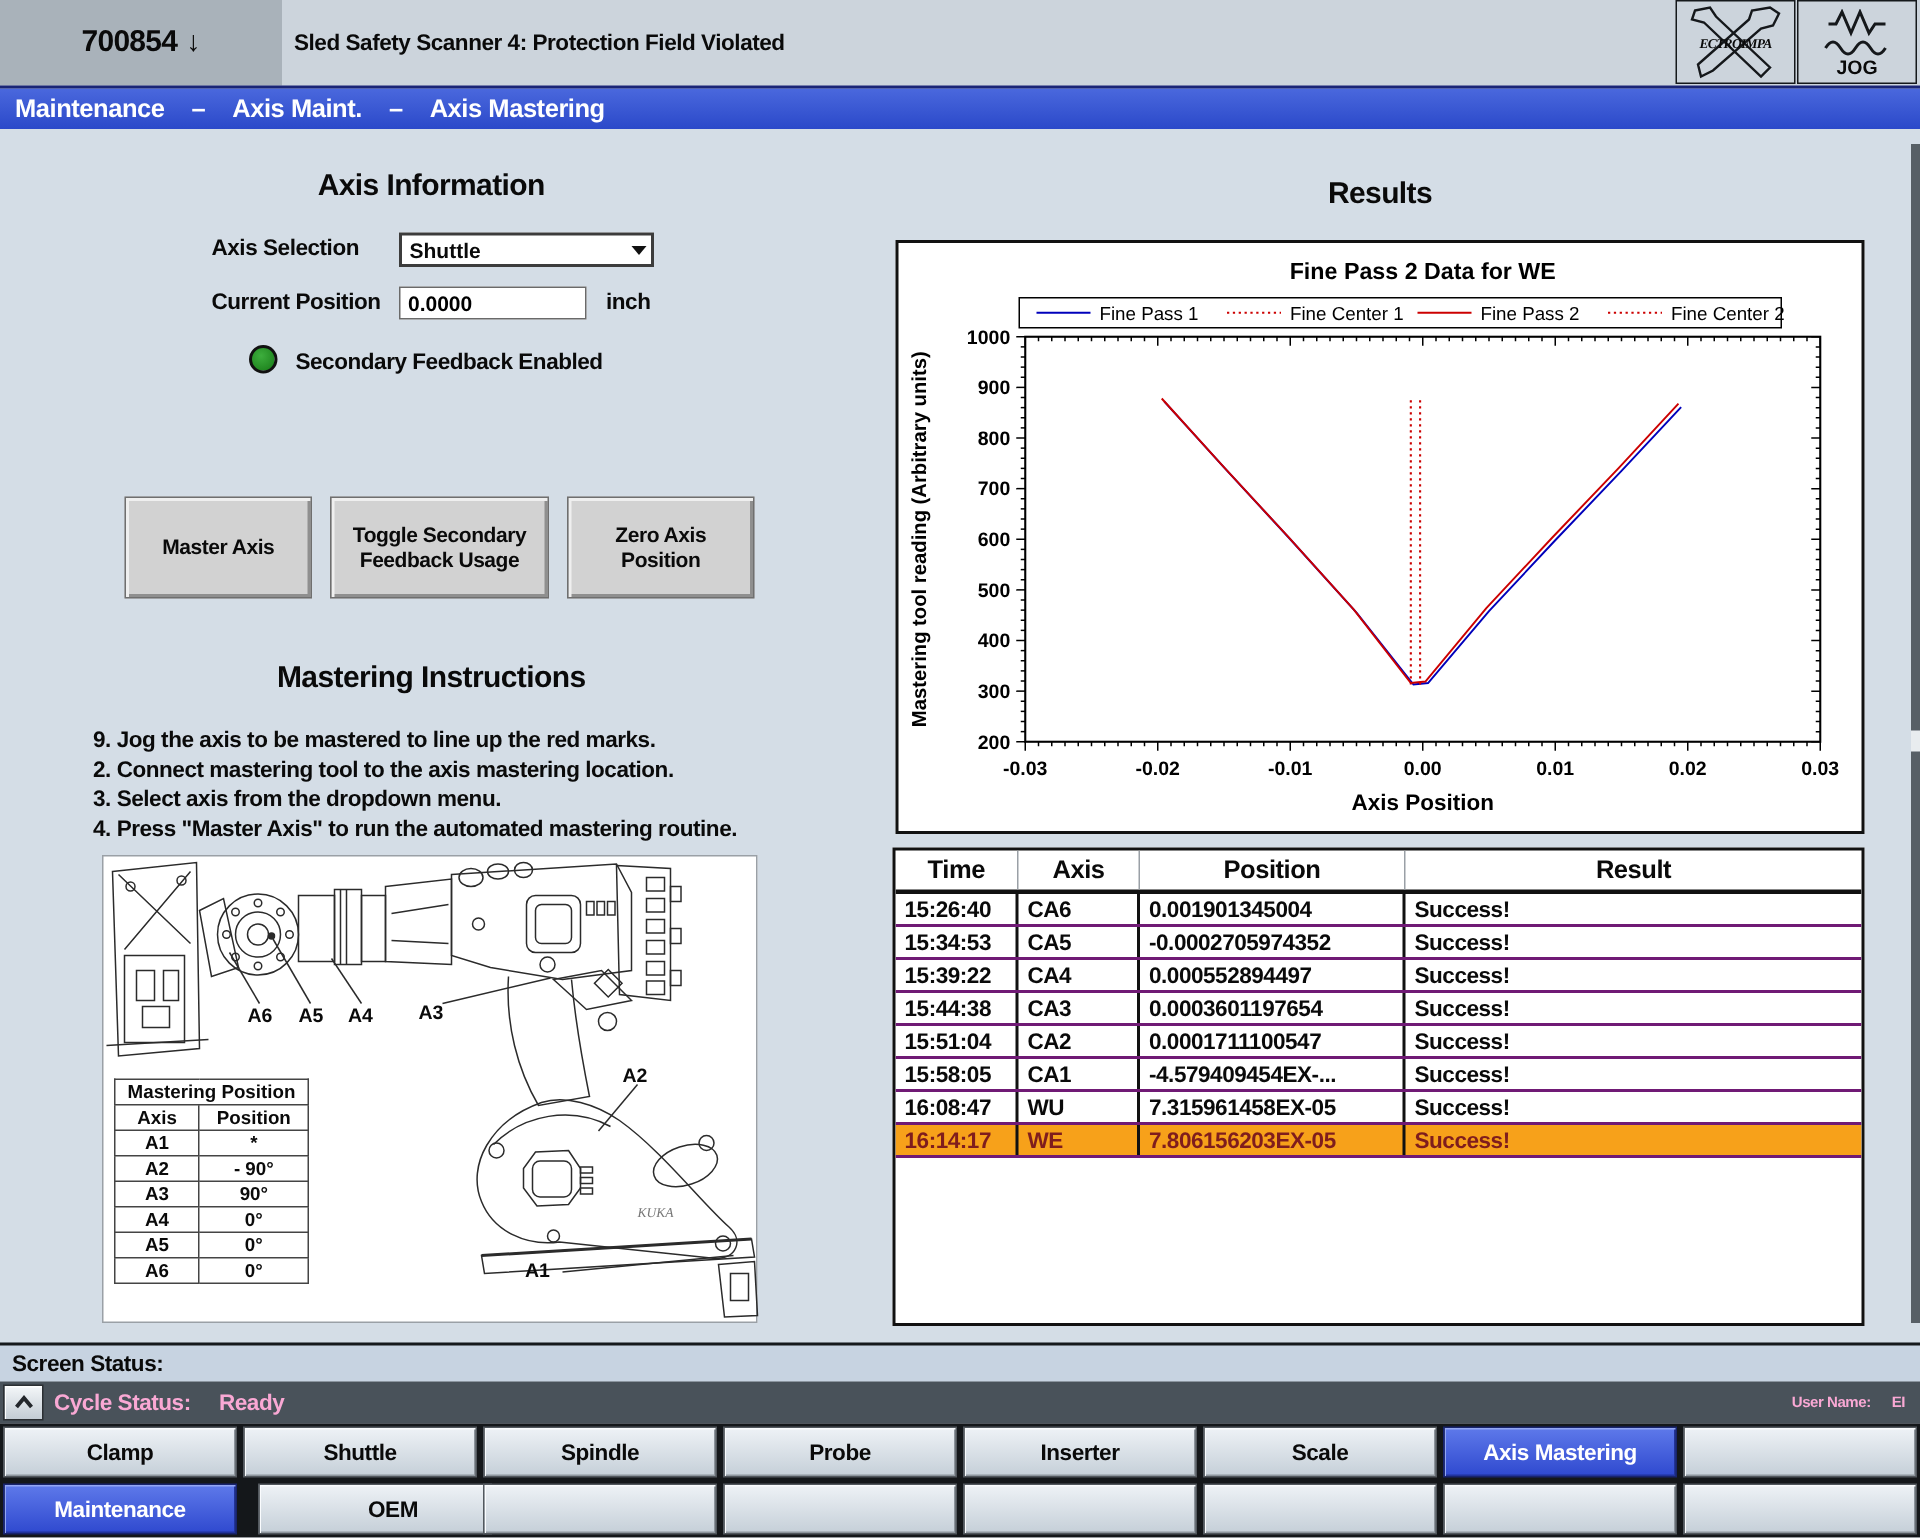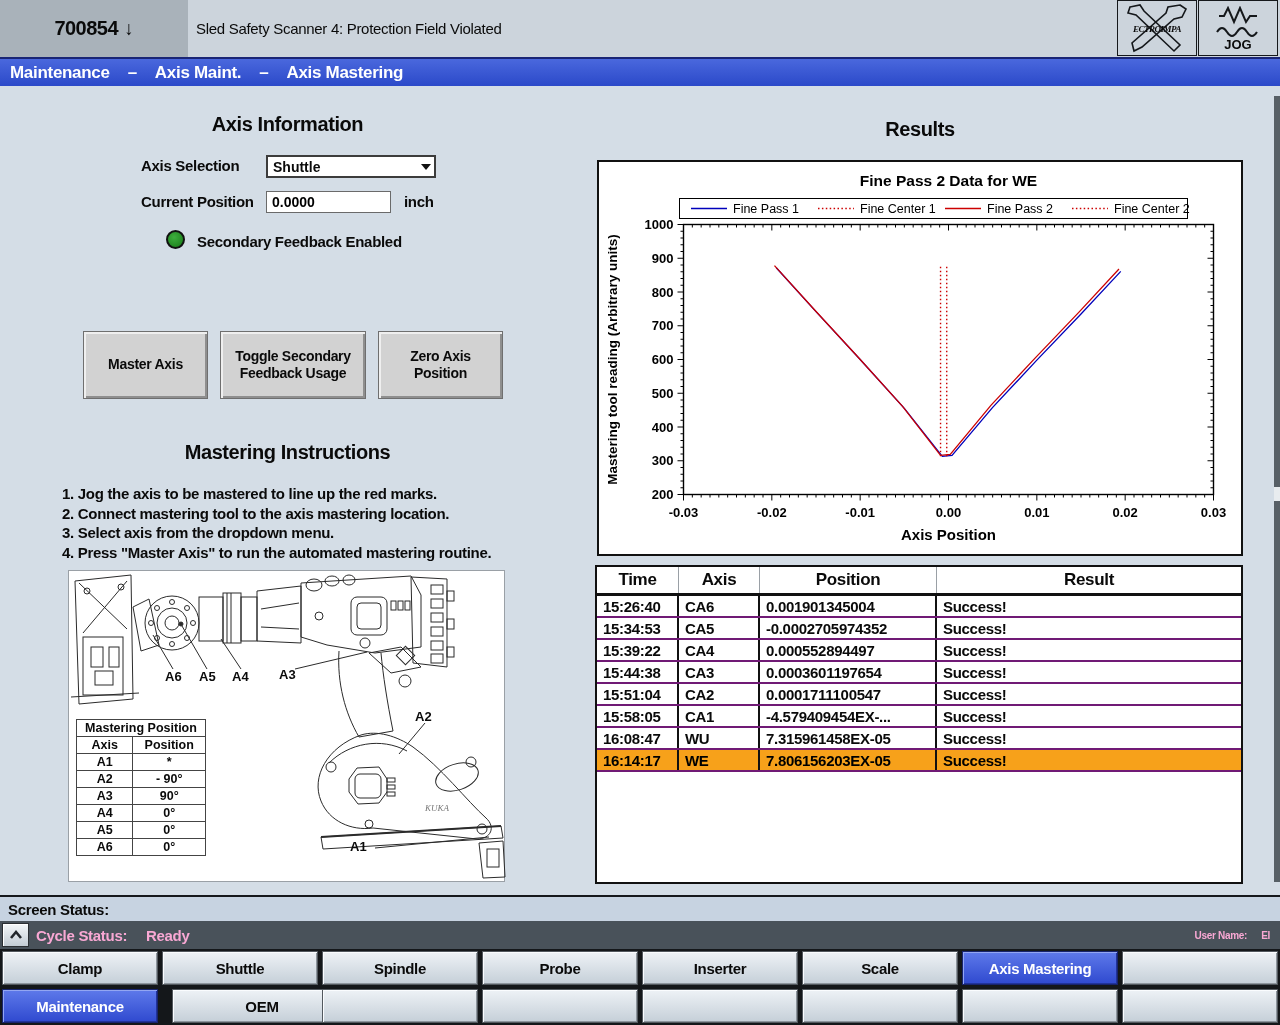--- a/index.html
+++ b/index.html
@@ -8,21 +8,21 @@
   [data-name]{box-sizing:border-box;}
   .abs{position:absolute;}
 
   
   .topbar{position:absolute;left:0;top:0;width:1280px;height:57px;background:#ccd4dc;}
   .alarm-box{position:absolute;left:0;top:0;width:188px;height:57px;background:#a9b2ba;
              display:flex;align-items:center;justify-content:center;gap:6px;}
   .alarm-num{font-size:20px;font-weight:bold;letter-spacing:-0.5px;}
   .alarm-arr{font-size:19px;font-weight:bold;cursor:pointer;}
   .alarm-msg{position:absolute;left:196px;top:0;height:57px;display:flex;align-items:center;
-             font-size:15px;font-weight:normal;letter-spacing:-0.3px;}
+             font-size:15px;font-weight:bold;letter-spacing:-0.3px;}
   .iconbox{position:absolute;top:0;height:56px;width:80px;border:1px solid #15181b;background:#ccd4dc;
            display:flex;flex-direction:column;align-items:center;justify-content:center;cursor:pointer;}
   .iconbox .lbl{font-size:13px;font-weight:bold;line-height:13px;}
   .logotext{position:absolute;left:0;right:0;top:23px;text-align:center;font-size:9px;font-weight:bold;
             font-style:italic;letter-spacing:-0.5px;font-family:"Liberation Serif",serif;}
 
   
   .breadcrumb{position:absolute;left:0;top:57px;width:1280px;height:29px;
               background:linear-gradient(#4a68dd,#2b49c9);border-top:2px solid #1a2576;
               display:flex;align-items:center;color:#fff;font-size:17px;font-weight:bold;
@@ -60,21 +60,21 @@
   .chartpanel{position:absolute;left:597px;top:160px;width:646px;height:396px;background:#fff;border:2px solid #111;}
   .rtable{position:absolute;left:595px;top:565px;width:648px;height:319px;background:#fff;border:2px solid #111;overflow:hidden;}
   .rt-head{display:grid;grid-template-columns:82px 81px 177px 1fr;height:29px;border-bottom:3px solid #111;}
   .rt-head div{display:flex;align-items:center;justify-content:center;font-size:17px;font-weight:bold;
                border-right:1px solid #9aa0a6;letter-spacing:-0.3px;}
   .rt-head div:last-child{border-right:none;}
   .rt-row{display:grid;grid-template-columns:82px 81px 177px 1fr;height:22px;border-bottom:2px solid #701a75;cursor:pointer;}
   .rt-row div{display:flex;align-items:center;font-size:15px;font-weight:bold;letter-spacing:-0.3px;
               border-right:2px solid #111;padding-left:6px;overflow:hidden;white-space:nowrap;}
   .rt-row div:last-child{border-right:none;}
-  .rt-row.sel{color:#000000;}
+  .rt-row.sel{color:#7f1d1d;}
 
   .edge-scroll{position:absolute;left:1274px;top:96px;width:6px;height:786px;background:#575f66;}
   .edge-scroll .notch{position:absolute;left:0;top:391px;width:6px;height:14px;background:#e8ecef;}
 
   
   .screenstatus{position:absolute;left:0;top:895px;width:1280px;height:26px;background:#c7d3e1;
                 border-top:2px solid #15181b;display:flex;align-items:center;padding-left:8px;
                 font-size:15px;font-weight:bold;box-sizing:border-box;letter-spacing:-0.3px;}
   .cyclebar{position:absolute;left:0;top:921px;width:1280px;height:28px;background:#49525a;color:#f9a8d4;}
   .collapsebtn{position:absolute;left:2px;top:2px;width:27px;height:24px;background:linear-gradient(#f4f7f9,#c3ccd4);
@@ -150,21 +150,21 @@
   <div class="abs lbl15" style="left:197px;top:233px;" data-name="secondary-feedback-label">Secondary Feedback Enabled</div>
 
   <div id="opbuttons" data-name="operation-buttons">
       <div class="opbtn" data-name="master-axis-button" style="left: 83px; width: 125px;">Master Axis</div>
       <div class="opbtn" data-name="toggle-secondary-feedback-usage-button" style="left: 220px; width: 146px;">Toggle Secondary Feedback Usage</div>
       <div class="opbtn" data-name="zero-axis-position-button" style="left: 378px; width: 125px;">Zero Axis Position</div>
     </div>
 
   <div class="h2" style="left:0;top:441px;" data-name="mastering-instructions-title">Mastering Instructions</div>
   <div class="instr" id="instructions" data-name="instruction-list">
-      <div data-name="instruction-step-1">1. Jog the axis to be mastered to line up the red marks.</div>
+      <div data-name="instruction-step-1">9. Jog the axis to be mastered to line up the red marks.</div>
       <div data-name="instruction-step-2">2. Connect mastering tool to the axis mastering location.</div>
       <div data-name="instruction-step-3">3. Select axis from the dropdown menu.</div>
       <div data-name="instruction-step-4">4. Press "Master Axis" to run the automated mastering routine.</div>
     </div>
 
   <div class="robo" data-name="robot-diagram">
     <svg width="437" height="312" viewBox="0 0 437 312" data-name="robot-drawing">
       <g fill="none" stroke="#2b2b2b" stroke-width="1">
 
         <path d="M6,10 L62,4 L64,128 L10,133 Z"></path>

